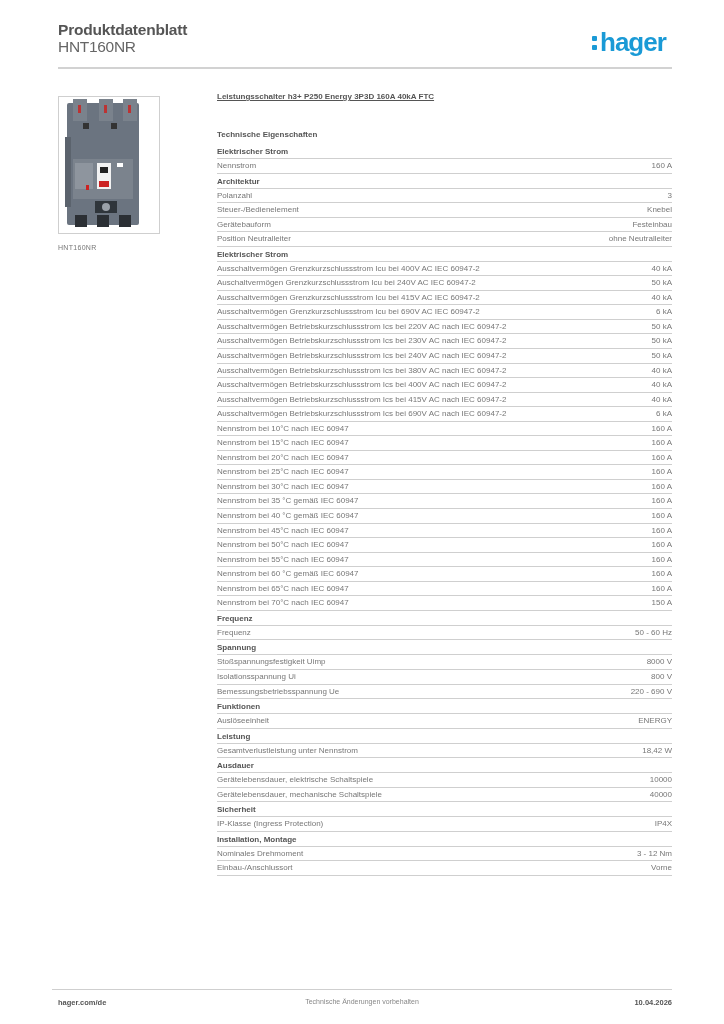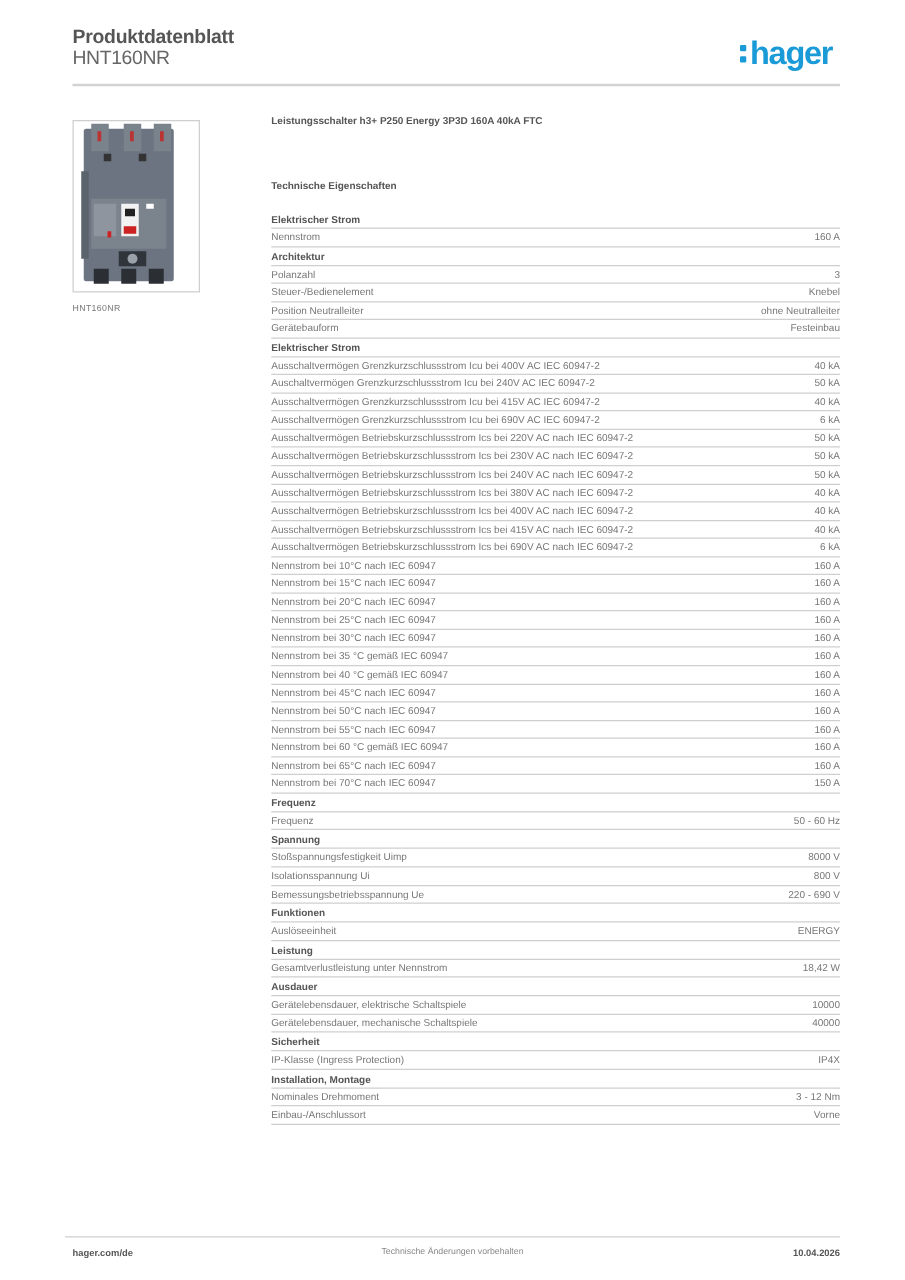--- a/index.html
+++ b/index.html
@@ -10,22 +10,22 @@
   .logo { position:absolute; left:592px; top:27px; font-size:26px; font-weight:bold; color:#1a9ad6; letter-spacing:-1px; font-family:"Liberation Sans", sans-serif;text-align:center; }
   .logo .colon { display:inline-block; width:5px; position:relative; }
   .logo .colon i { position:absolute; left:0; width:5px; height:5px; background:#1a9ad6; border-radius:1px; }
   .logo .colon i.a { top:-15px; } .logo .colon i.b { top:-6px; }
   .hdr-rule { position:absolute; left:58px; top:67px; width:614px; height:2px; background:#d2d2d2; }
 
   .product-img { position:absolute; left:58px; top:96px; width:100px; height:136px; border:1px solid #cfcfcf; background:#fff; }
   .img-caption { position:absolute; left:58px; top:244px; font-size:7px; color:#777; letter-spacing:0.3px; }
 
   .content { position:absolute; left:217px; top:92px; width:455px; }
-  .prod-name { font-size:8px; font-weight:bold; color:#555; height:14px; line-height:10px; margin-bottom:38px; }
-  .tech-title { font-size:8px; font-weight:bold; color:#555; height:12px; line-height:10px; margin-bottom:14px; }
+  .prod-name { font-size:8px; font-weight:bold; color:#555; height:14px; line-height:10px; margin-bottom:24px;text-decoration:underline; }
+  .tech-title { font-size:8px; font-weight:bold; color:#555; height:12px; line-height:10px; margin-bottom:4px; }
   .section { margin-bottom:2px; }
   .sec-head { font-size:8px; font-weight:bold; color:#555; height:13px; line-height:12px; border-bottom:1px solid #cfcfcf; box-sizing:border-box; }
   .row { display:flex; justify-content:space-between; font-size:8px; color:#777; height:14.55px; line-height:14px; border-bottom:1px solid #cfcfcf; box-sizing:border-box; }
   .row .k { white-space:nowrap;text-align:right; }
   .row .v { white-space:nowrap; text-align:center; }
 
   .ftr-rule { position:absolute; left:52px; top:989px; width:620px; height:1px; background:#cfcfcf; }
   .ftr-left { position:absolute; left:58px; top:998px; font-size:7.5px; font-weight:bold; color:#555; }
   .ftr-center { position:absolute; left:0; width:724px; top:998px; text-align:center; font-size:7px; color:#888; }
   .ftr-right { position:absolute; right:52px; top:998px; font-size:7.5px; font-weight:bold; color:#555; }
@@ -83,26 +83,26 @@
         <div class="sec-head">Architektur</div>
         <div class="row">
           <span class="k">Polanzahl</span>
           <span class="v">3</span>
         </div>
         <div class="row">
           <span class="k">Steuer-/Bedienelement</span>
           <span class="v">Knebel</span>
         </div>
         <div class="row">
+          <span class="k">Gerätebauform</span>
+          <span class="v">Festeinbau</span>
+        </div>
+        <div class="row">
           <span class="k">Position Neutralleiter</span>
           <span class="v">ohne Neutralleiter</span>
-        </div>
-        <div class="row">
-          <span class="k">Gerätebauform</span>
-          <span class="v">Festeinbau</span>
         </div>
       </div>
       <div class="section">
         <div class="sec-head">Elektrischer Strom</div>
         <div class="row">
           <span class="k">Ausschaltvermögen Grenzkurzschlussstrom Icu bei 400V AC IEC 60947-2</span>
           <span class="v">40 kA</span>
         </div>
         <div class="row">
           <span class="k">Auschaltvermögen Grenzkurzschlussstrom Icu bei 240V AC IEC 60947-2</span>

